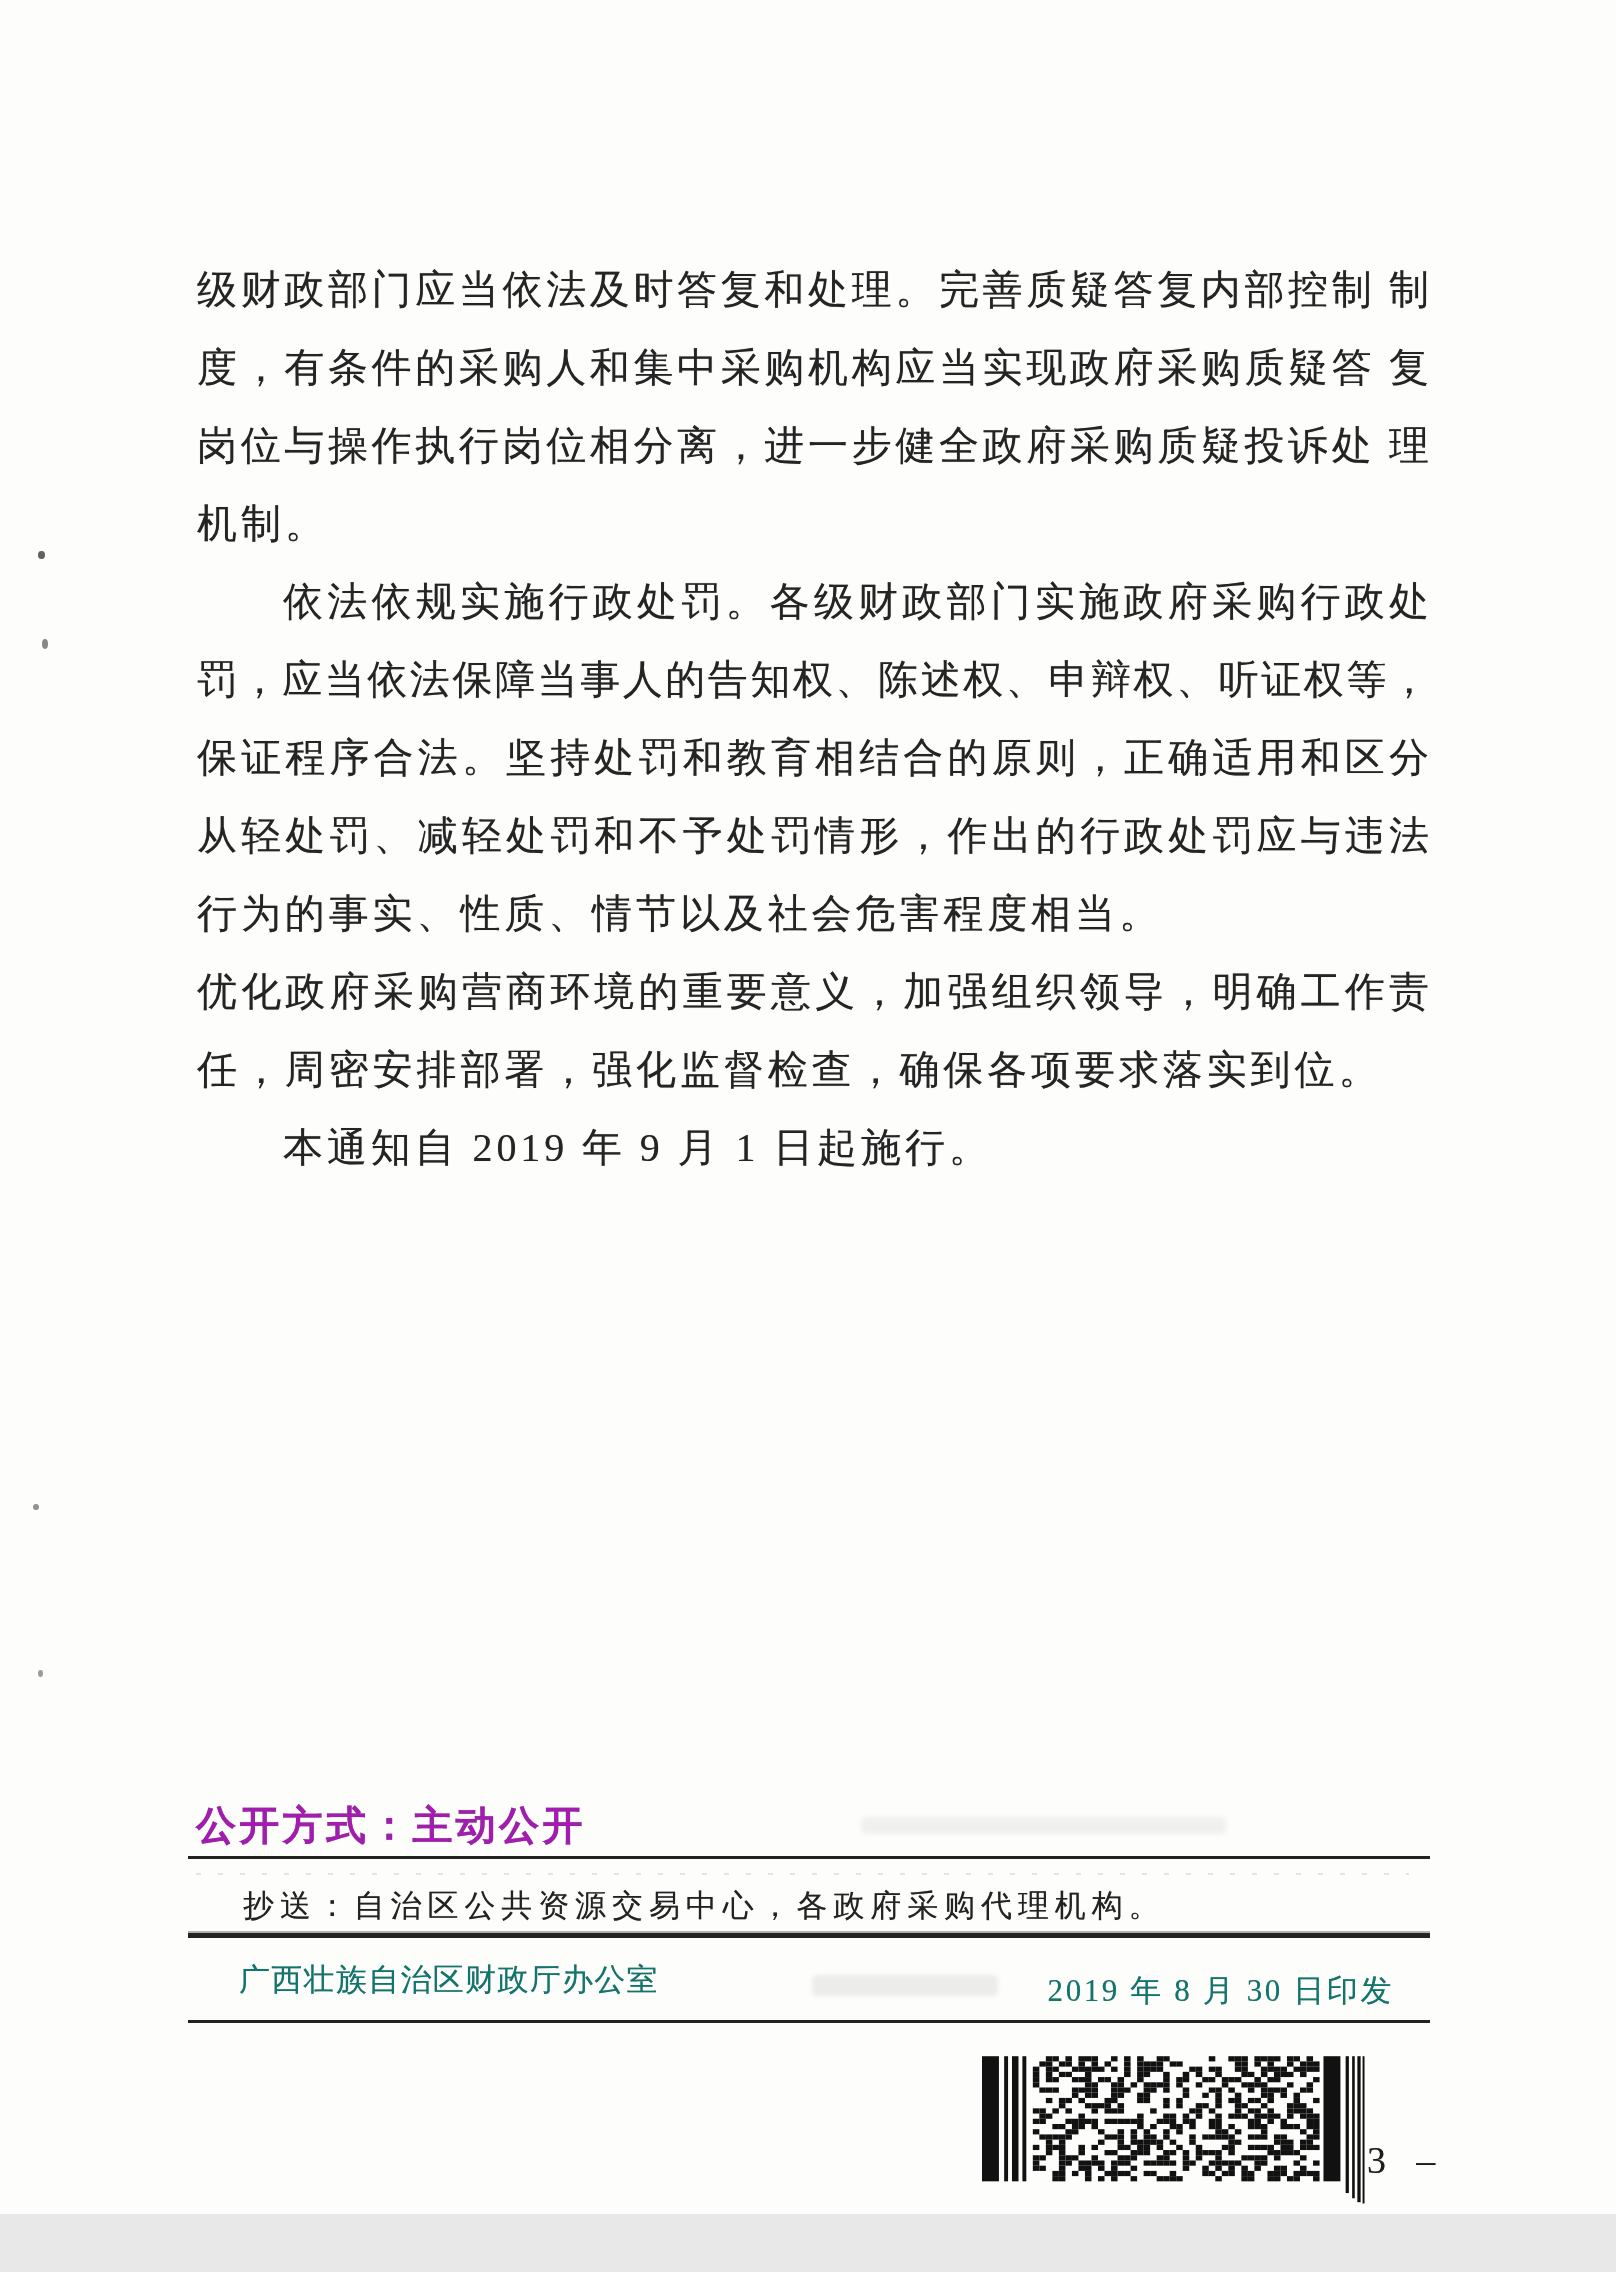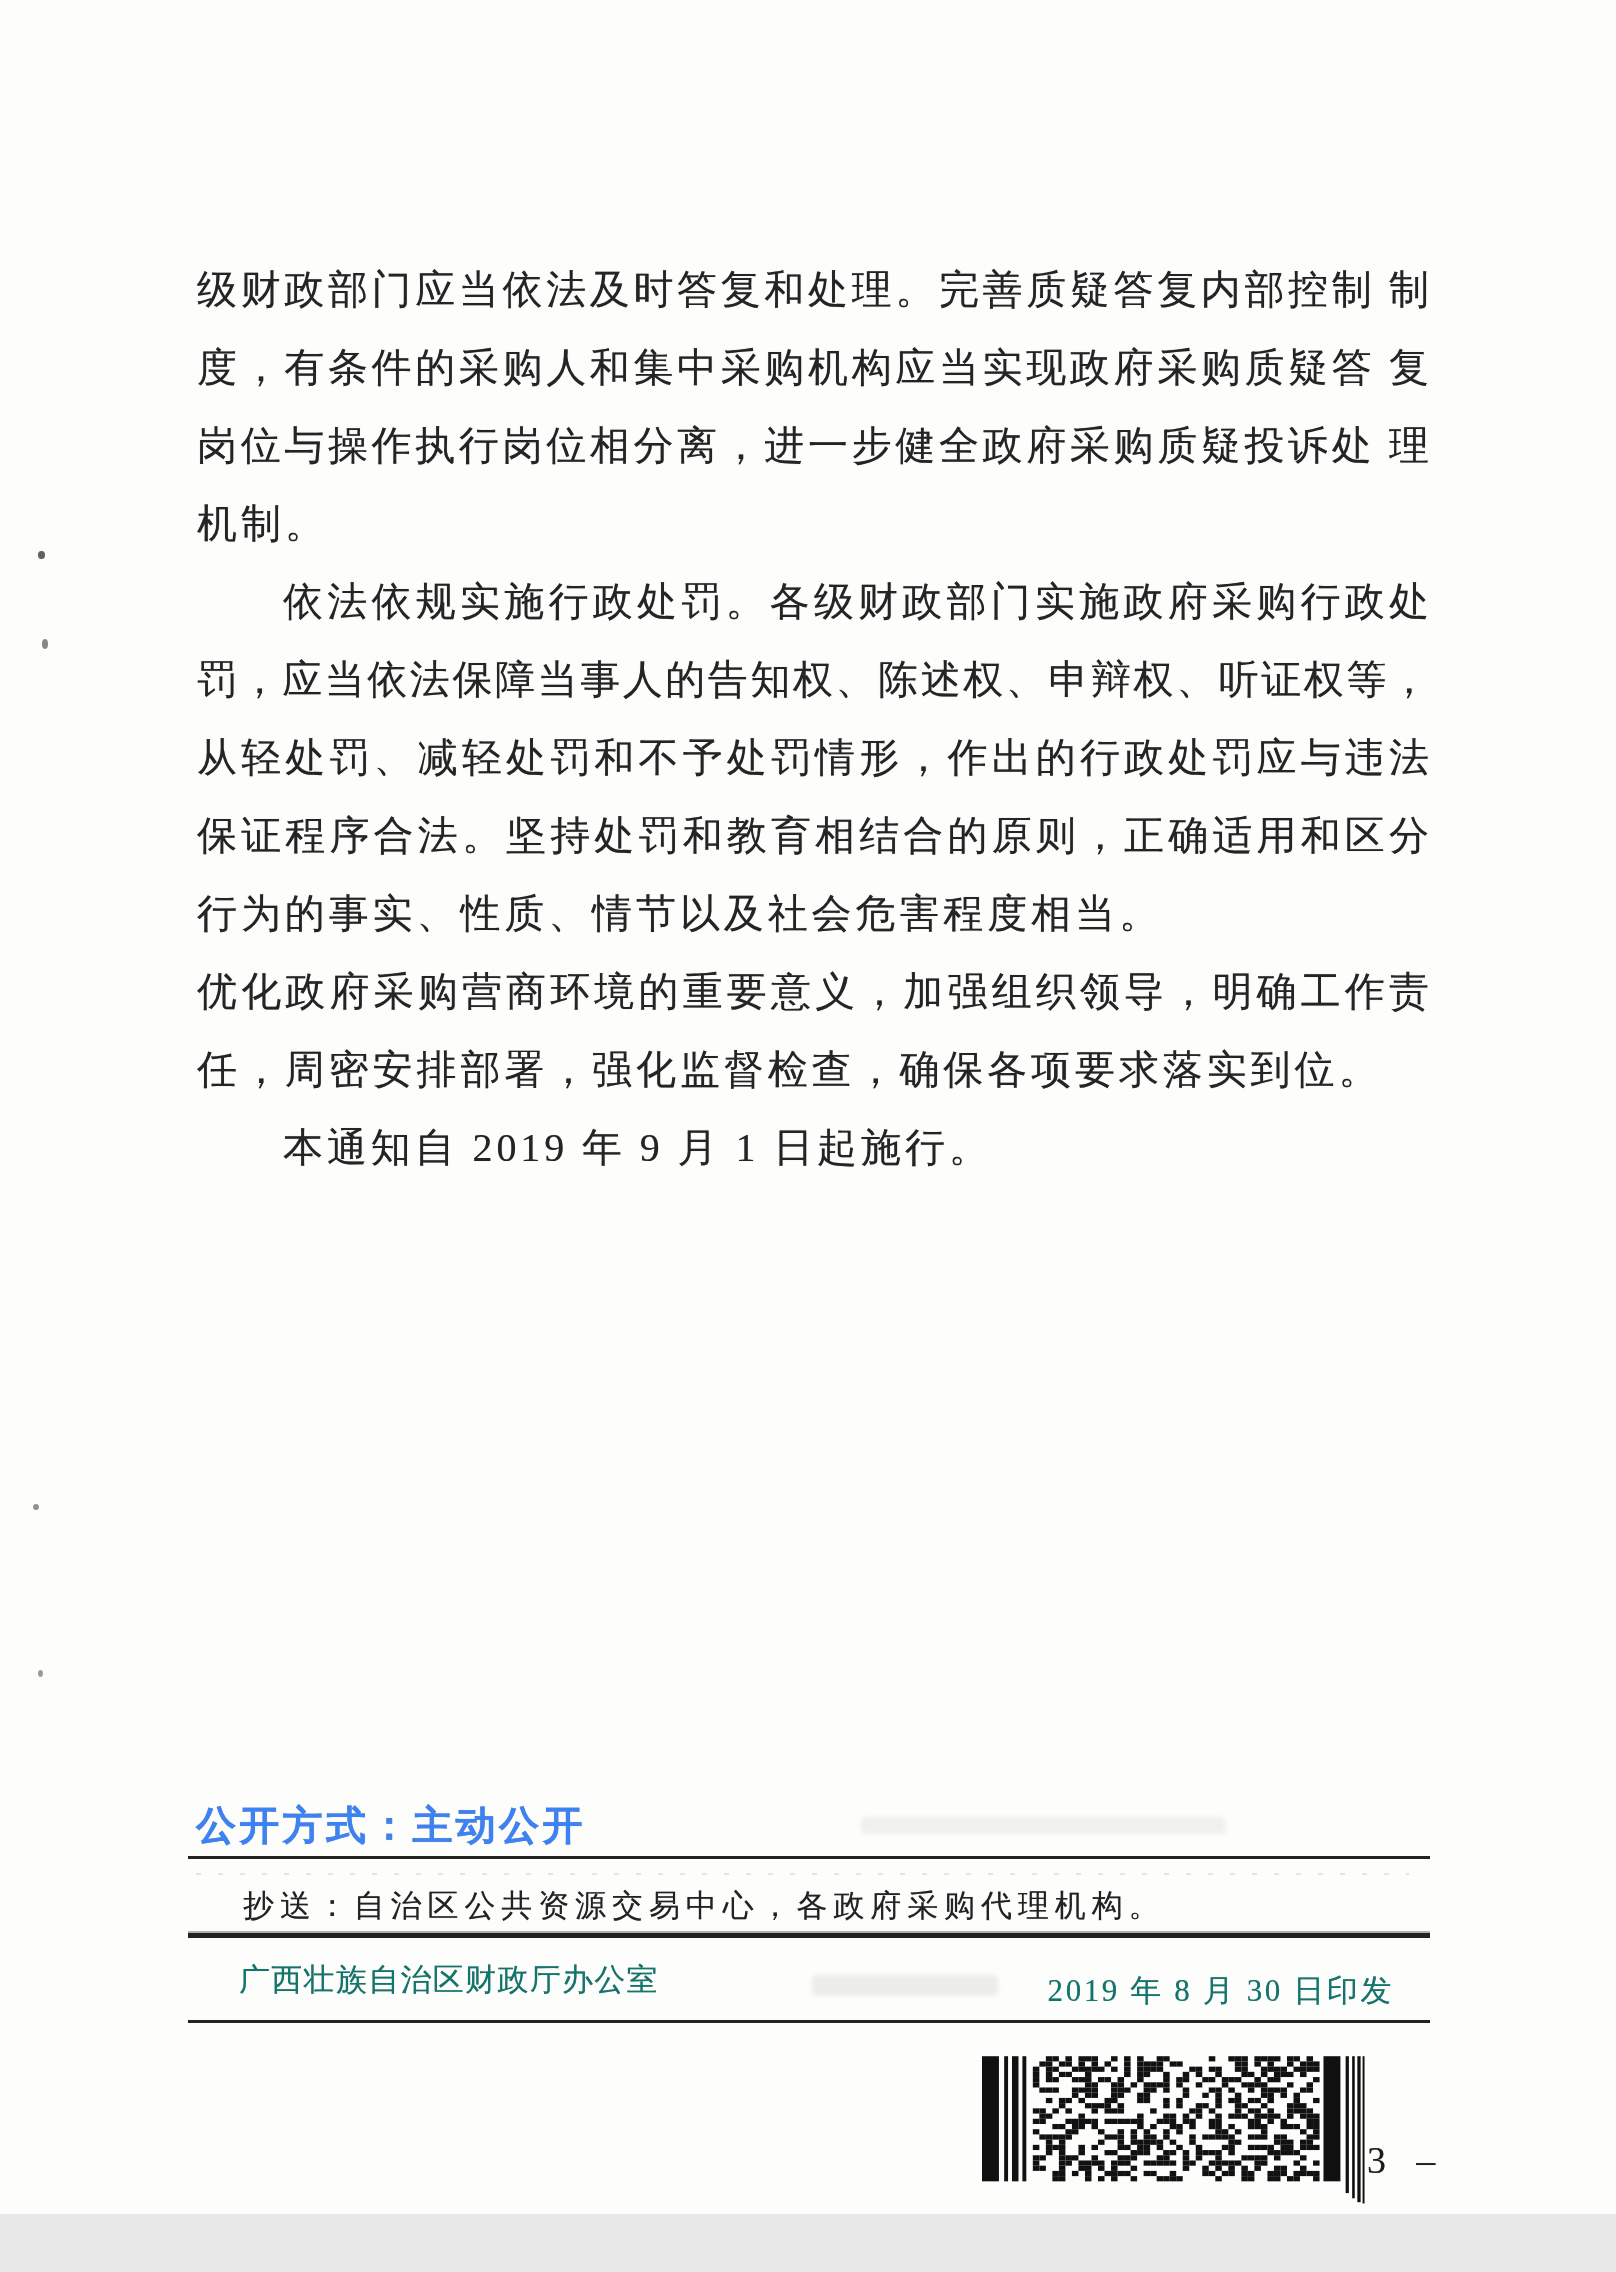--- a/index.html
+++ b/index.html
@@ -24,21 +24,21 @@
   }
   .line.j{
     text-align:justify;text-align-last:justify;
     letter-spacing:0;white-space:normal;
   }
   .line.i{padding-left:86px;}
   
   .disclosure{
     position:absolute;left:196px;top:1798px;
     font-family:"Liberation Sans","DejaVu Sans",sans-serif;
-    font-weight:700;font-size:40px;letter-spacing:3.3px;color:#3b82f6;
+    font-weight:700;font-size:40px;letter-spacing:3.3px;color:#a21caf;
     text-shadow:0 0 0.7px rgba(0,0,0,.5);
   }
   .rule{position:absolute;left:188px;width:1242px;background:#232323;}
   .rule1{top:1856px;height:3.3px;}
   .rule2{top:1933px;height:5.2px;box-shadow:0 -2px 0 rgba(35,35,35,.35);}
   .rule3{top:2020px;height:3.3px;}
   .cc{
     position:absolute;left:243px;top:1885px;
     font-size:31px;letter-spacing:5.9px;color:#222;
     text-shadow:0 0 0.7px rgba(0,0,0,.4);
@@ -76,22 +76,22 @@
 
 <div class="page">
 
   <main class="body-block">
     <div class="line j">级财政部门应当依法及时答复和处理。完善质疑答复内部控制 制</div>
     <div class="line j">度，有条件的采购人和集中采购机构应当实现政府采购质疑答 复</div>
     <div class="line j">岗位与操作执行岗位相分离，进一步健全政府采购质疑投诉处 理</div>
     <div class="line">机制。</div>
     <div class="line j i">依法依规实施行政处罚。各级财政部门实施政府采购行政处</div>
     <div class="line j">罚，应当依法保障当事人的告知权、陈述权、申辩权、听证权等，</div>
+    <div class="line j">保证程序合法。坚持处罚和教育相结合的原则，正确适用和区分</div>
     <div class="line j">从轻处罚、减轻处罚和不予处罚情形，作出的行政处罚应与违法</div>
-    <div class="line j">保证程序合法。坚持处罚和教育相结合的原则，正确适用和区分</div>
     <div class="line">行为的事实、性质、情节以及社会危害程度相当。</div>
     <div class="line j">优化政府采购营商环境的重要意义，加强组织领导，明确工作责</div>
     <div class="line">任，周密安排部署，强化监督检查，确保各项要求落实到位。</div>
     <div class="line i">本通知自 2019 年 9 月 1 日起施行。</div>
   </main>
 
   <div class="disclosure">公开方式：主动公开</div>
 
   <div class="rule rule1"></div>
   <div class="noise-line"></div>

